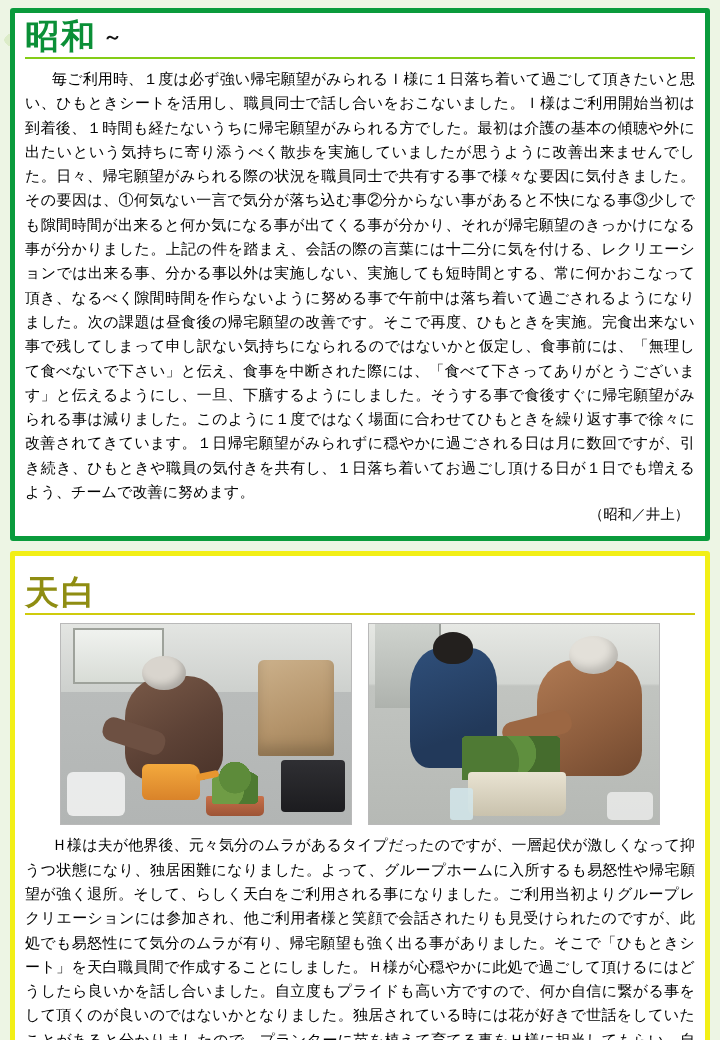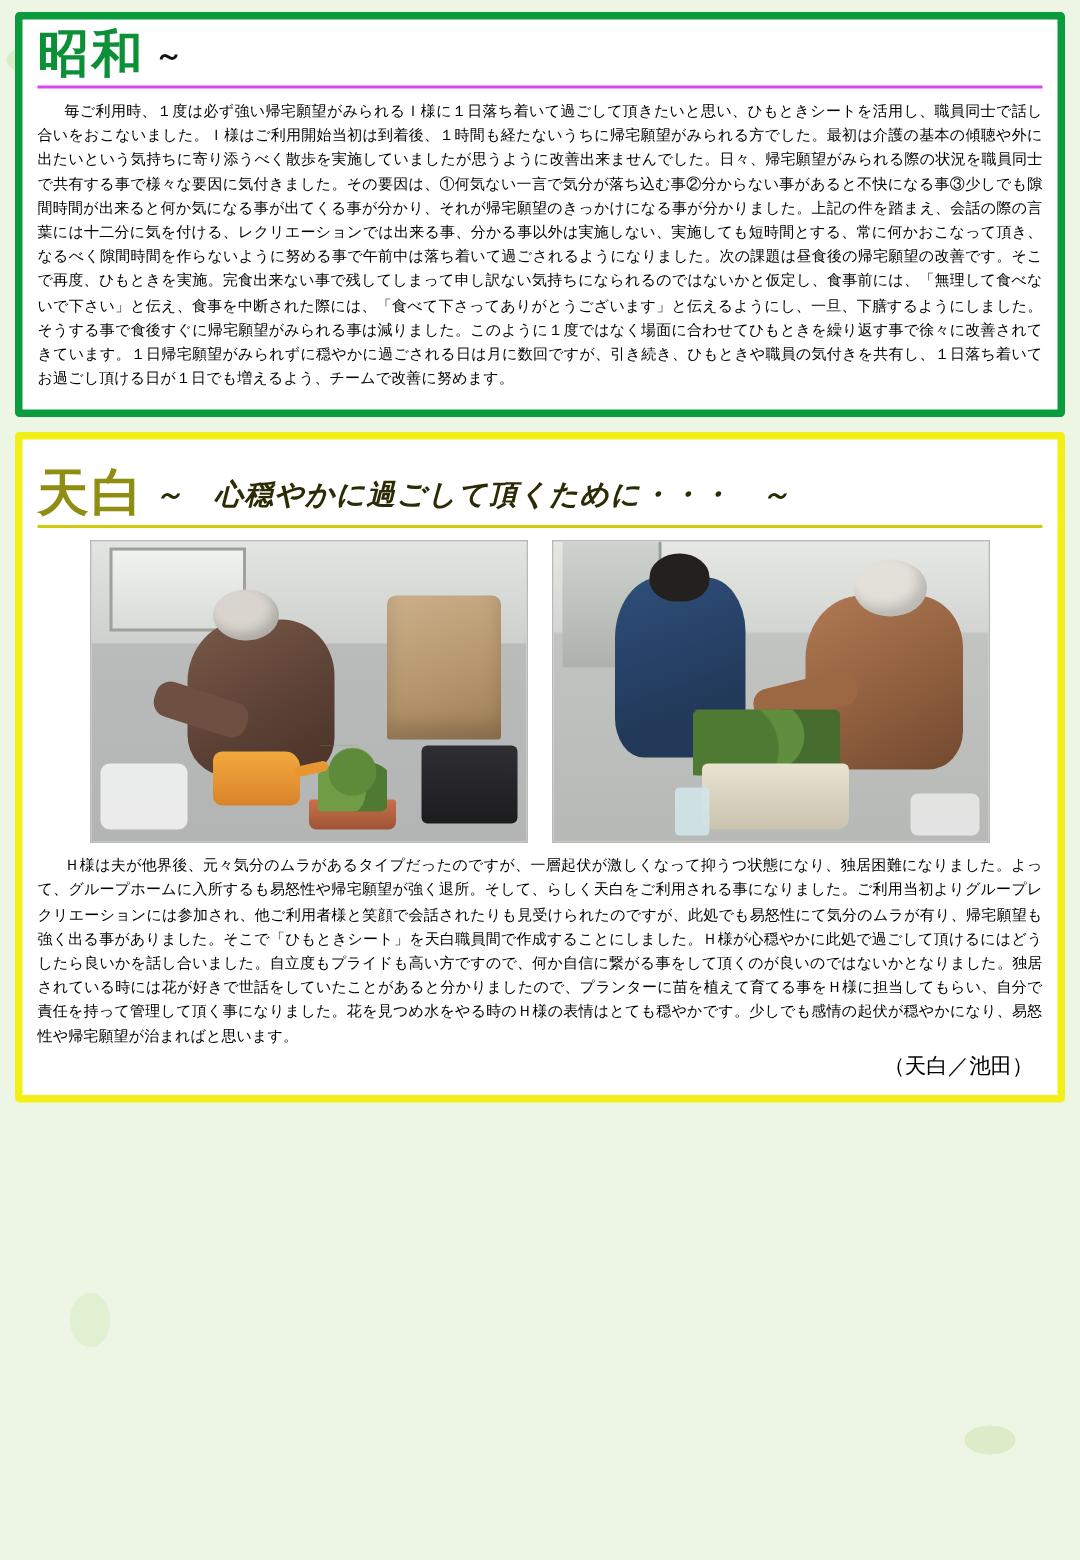--- a/index.html
+++ b/index.html
@@ -50,21 +50,21 @@
   .panel-yellow {
     border: 5px solid #f2ef16;
     border-radius: 3px;
     padding: 6px 10px 10px 10px;
   }
 
   .heading {
     display: flex;
     align-items: flex-end;
     gap: 6px;
-    border-bottom: 2px solid #d946ef;
+    border-bottom: 2px solid #84cc16;
     padding-bottom: 4px;
     margin-bottom: 8px;
     white-space: nowrap;
   }
   .panel-yellow .heading {
     border-bottom: 2px solid #cfcb0c;
   }
   .heading-title {
     font-family: "DejaVu Serif", serif;
     font-weight: bold;
@@ -82,21 +82,21 @@
     padding-bottom: 3px;
     letter-spacing: 1px;
   }
   .heading-sub-olive {
     color: #2b2b06;
     font-style: italic;
   }
 
   .body-text {
     font-family: "Liberation Serif", serif;
-    font-size: 10px;
+    font-size: 15px;
     line-height: 1.62;
     color: #000000;
     text-align: justify;
     text-justify: inter-character;
     letter-spacing: 0.1px;
   }
   .body-text p {
     margin: 0;
     text-indent: 1.8em;
   }
@@ -264,26 +264,26 @@
 <div class="page">
 
   <section class="panel panel-green">
     <div class="heading">
       <span class="heading-title title-green">昭和</span>
       <span class="heading-sub">～</span>
     </div>
     <div class="body-text">
       <p>毎ご利用時、１度は必ず強い帰宅願望がみられるＩ様に１日落ち着いて過ごして頂きたいと思い、ひもときシートを活用し、職員同士で話し合いをおこないました。Ｉ様はご利用開始当初は到着後、１時間も経たないうちに帰宅願望がみられる方でした。最初は介護の基本の傾聴や外に出たいという気持ちに寄り添うべく散歩を実施していましたが思うように改善出来ませんでした。日々、帰宅願望がみられる際の状況を職員同士で共有する事で様々な要因に気付きました。その要因は、①何気ない一言で気分が落ち込む事②分からない事があると不快になる事③少しでも隙間時間が出来ると何か気になる事が出てくる事が分かり、それが帰宅願望のきっかけになる事が分かりました。上記の件を踏まえ、会話の際の言葉には十二分に気を付ける、レクリエーションでは出来る事、分かる事以外は実施しない、実施しても短時間とする、常に何かおこなって頂き、なるべく隙間時間を作らないように努める事で午前中は落ち着いて過ごされるようになりました。次の課題は昼食後の帰宅願望の改善です。そこで再度、ひもときを実施。完食出来ない事で残してしまって申し訳ない気持ちになられるのではないかと仮定し、食事前には、「無理して食べないで下さい」と伝え、食事を中断された際には、「食べて下さってありがとうございます」と伝えるようにし、一旦、下膳するようにしました。そうする事で食後すぐに帰宅願望がみられる事は減りました。このように１度ではなく場面に合わせてひもときを繰り返す事で徐々に改善されてきています。１日帰宅願望がみられずに穏やかに過ごされる日は月に数回ですが、引き続き、ひもときや職員の気付きを共有し、１日落ち着いてお過ごし頂ける日が１日でも増えるよう、チームで改善に努めます。</p>
     </div>
+    <div class="signature">（昭和／井上）</div>
   </section>
 
   <section class="panel panel-yellow">
     <div class="heading">
       <span class="heading-title title-olive">天白</span>
-      <span class="heading-sub heading-sub-olive">～　心穏やかに過ごして頂くために・・・　～</span>
     </div>
 
     <div class="photos">
       <div class="photo photo-1">
         <div class="p1-wall"></div>
         <div class="p1-window"></div>
         <div class="p1-chair"></div>
         <div class="p1-bag"></div>
         <div class="p1-bagwhite"></div>
         <div class="p1-person-body"></div>

